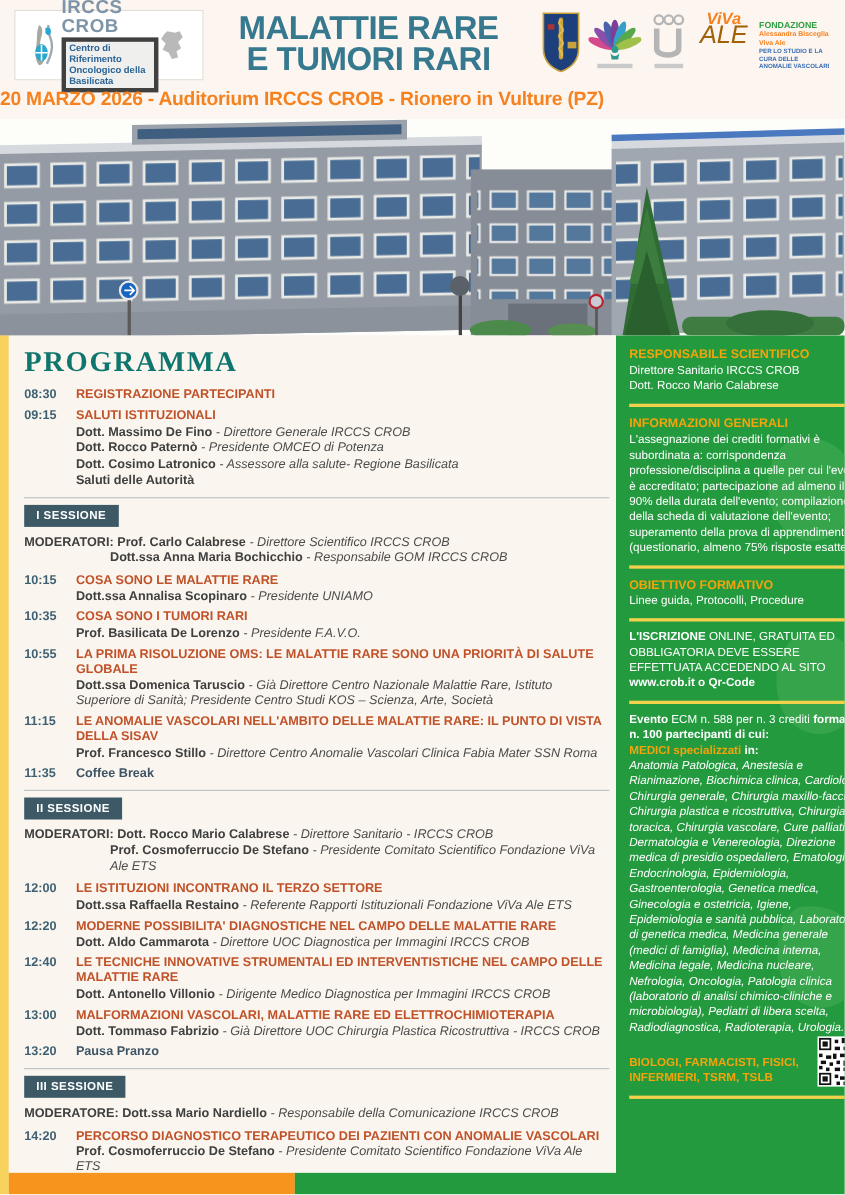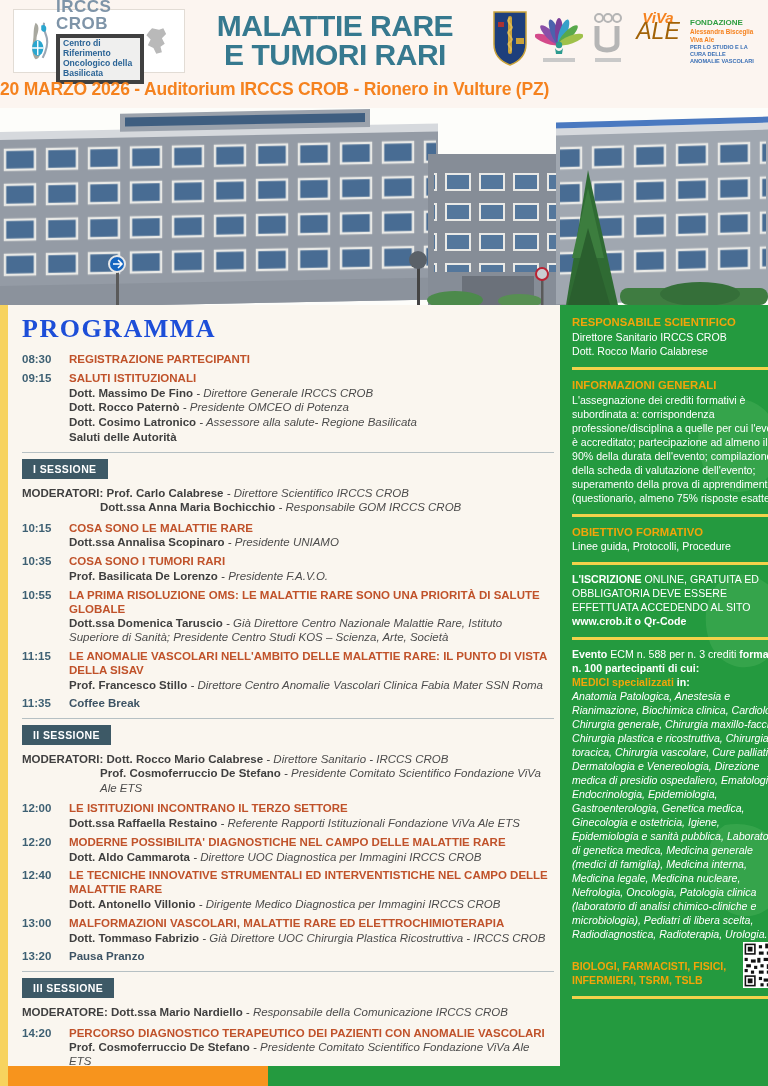--- a/index.html
+++ b/index.html
@@ -33,21 +33,21 @@
   
   .stripe-yellow{position:absolute;left:0;top:305px;width:8px;height:781px;background:#f7d35e;}
   .program-panel{position:absolute;left:8px;top:305px;width:552px;height:761px;background:#faf6ef;
     overflow:hidden;box-sizing:border-box;}
   .sidebar{position:absolute;left:560px;top:305px;width:241px;height:781px;background:#249a3f;
     overflow:hidden;color:#fff;}
   .footer-orange{position:absolute;left:8px;top:1066px;width:260px;height:20px;background:#f7941d;}
   .footer-green{position:absolute;left:268px;top:1066px;width:292px;height:20px;background:#249a3f;}
 
   
-  .prog-heading{font-family:"Liberation Serif",serif;font-size:26px;font-weight:bold;color:#1d4ed8;
+  .prog-heading{font-family:"Liberation Serif",serif;font-size:26px;font-weight:bold;color:#0f766e;
     letter-spacing:1.5px;margin:9px 0 9px 14px;}
   .slot{display:flex;gap:10px;margin:0 6px 5px 14px;font-size:11.5px;line-height:1.2;}
   .slot .time{flex:0 0 37px;font-weight:bold;color:#3e6073;}
   .slot-body{flex:1;}
   .slot-title{font-weight:bold;color:#c0522a;}
   .slot-title.plain{color:#3e5465;}
   .name{font-weight:bold;color:#3f3f3f;}
   .role{font-style:italic;color:#4c4c4c;}
   .speaker{margin-top:1px;}
   .rule{height:1px;background:#b6c0c3;margin:7px 6px 6px 14px;}

